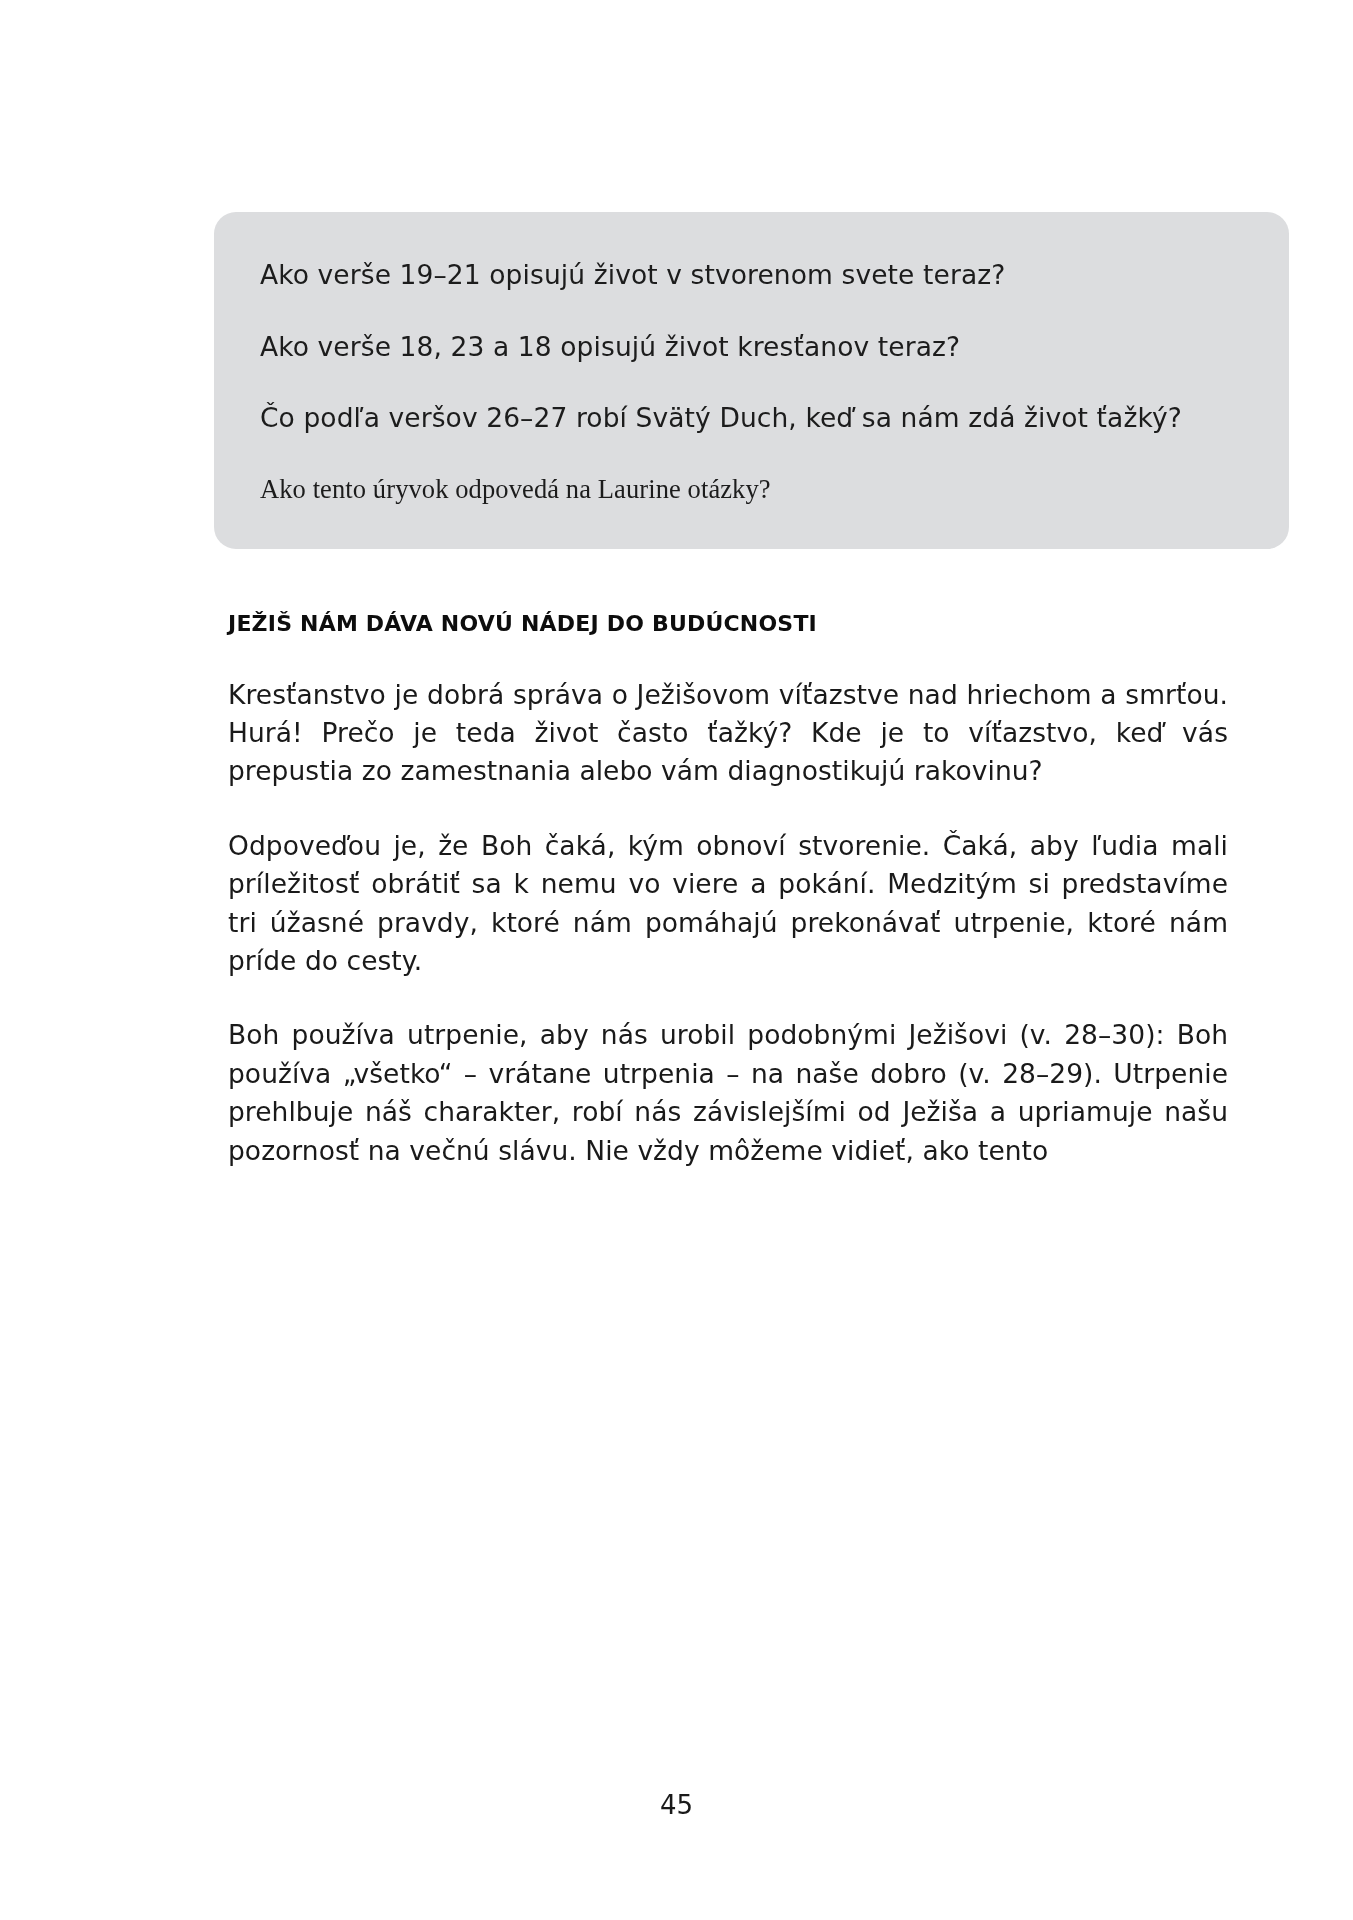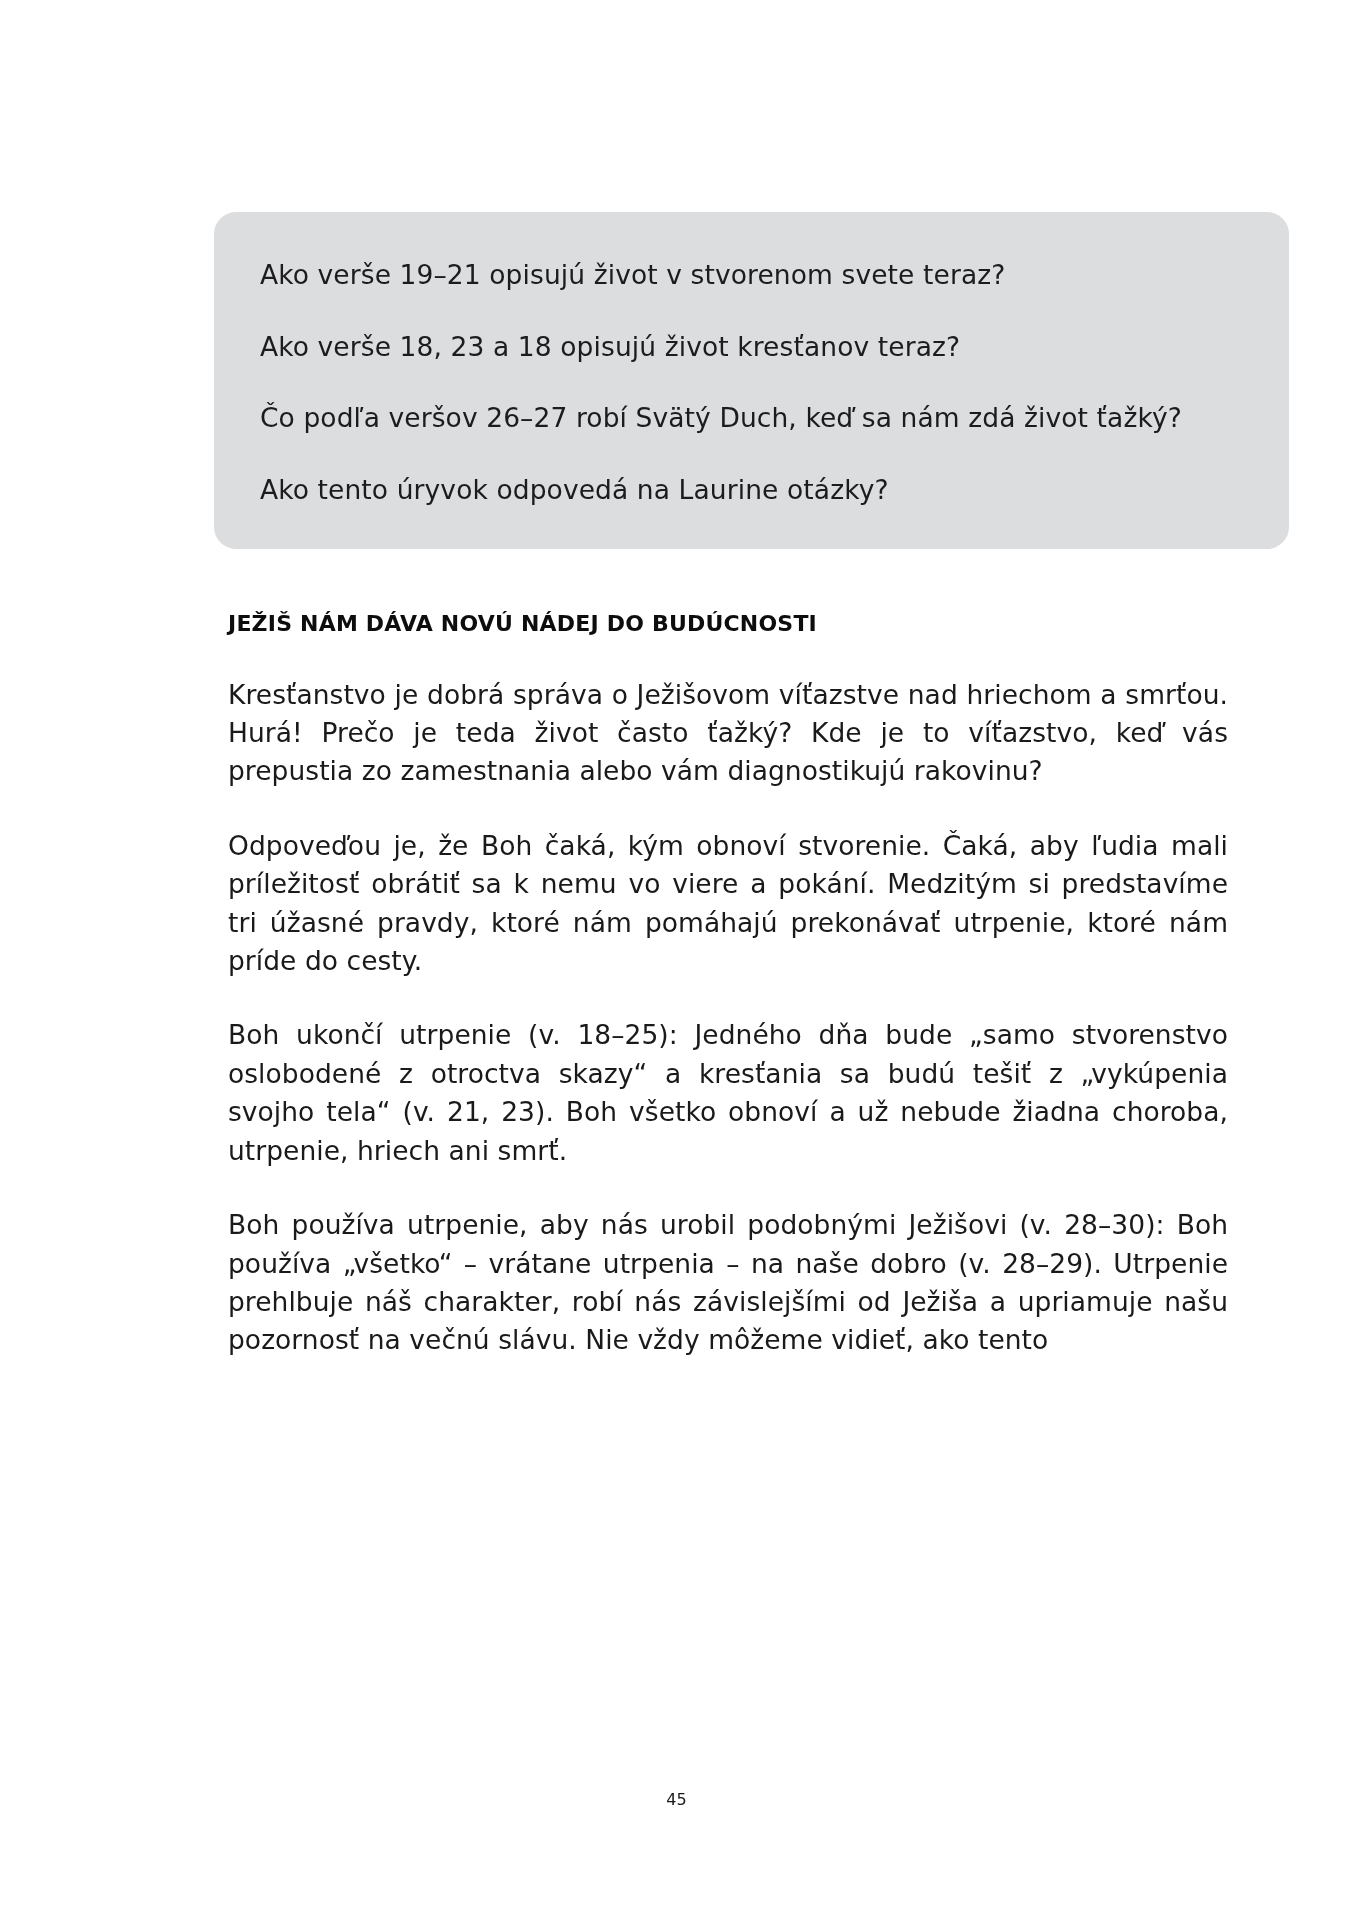--- a/index.html
+++ b/index.html
@@ -44,20 +44,21 @@
 
   .question {
     font-size: 26.5px;
     line-height: 1.42;
     color: #1c1c1c;
     letter-spacing: 0.1px;
     margin: 0 0 34px 0;
   }
   .question:last-child {
     margin-bottom: 0;
+    font-family: Liberation Serif, serif;
   }
 
   
   .section-heading {
     font-family: "DejaVu Sans", "Liberation Sans", sans-serif;
     font-weight: bold;
     font-size: 22px;
     letter-spacing: 0.2px;
     color: #0d0d0d;
     margin: 62px 0 0 0;
@@ -82,21 +83,21 @@
     margin-bottom: 0;
   }
 
   
   .page-number {
     position: absolute;
     left: 0;
     top: 1790px;
     width: 1353px;
     text-align: center;
-    font-size: 16px;
+    font-size: 26px;
     color: #1a1a1a;
   }
 </style>
 </head>
 <body>
 
 <div class="page">
 
   <div class="content">
 
@@ -105,21 +106,20 @@
       <p class="question">Ako verše 18, 23 a 18 opisujú život kresťanov teraz?</p>
       <p class="question">Čo podľa veršov 26–27 robí Svätý Duch, keď sa nám zdá život ťažký?</p>
       <p class="question">Ako tento úryvok odpovedá na Laurine otázky?</p>
     </div>
 
     <h2 class="section-heading">JEŽIŠ NÁM DÁVA NOVÚ NÁDEJ DO BUDÚCNOSTI</h2>
 
     <div class="body-text">
       <p class="para">Kresťanstvo je dobrá správa o Ježišovom víťazstve nad hriechom a smrťou. Hurá! Prečo je teda život často ťažký? Kde je to víťazstvo, keď vás prepustia zo zamestnania alebo vám diagnostikujú rakovinu?</p>
       <p class="para">Odpoveďou je, že Boh čaká, kým obnoví stvorenie. Čaká, aby ľudia mali príležitosť obrátiť sa k nemu vo viere a pokání. Medzitým si predstavíme tri úžasné pravdy, ktoré nám pomáhajú prekonávať utrpenie, ktoré nám príde do cesty.</p>
-      <p class="para">Boh ukončí utrpenie (v. 18–25): Jedného dňa bude „samo stvorenstvo oslobodené z otroctva skazy“ a kresťania sa budú tešiť z „vykúpenia svojho tela“ (v. 21, 23). Boh všetko obnoví a už nebude žiadna choroba, utrpenie, hriech ani smrť.</p>
       <p class="para">Boh používa utrpenie, aby nás urobil podobnými Ježišovi (v. 28–30): Boh používa „všetko“ – vrátane utrpenia – na naše dobro (v. 28–29). Utrpenie prehlbuje náš charakter, robí nás závislejšími od Ježiša a upriamuje našu pozornosť na večnú slávu. Nie vždy môžeme vidieť, ako tento</p>
     </div>
 
   </div>
 
   <div class="page-number">45</div>
 
 </div>
 
 </body></html>

